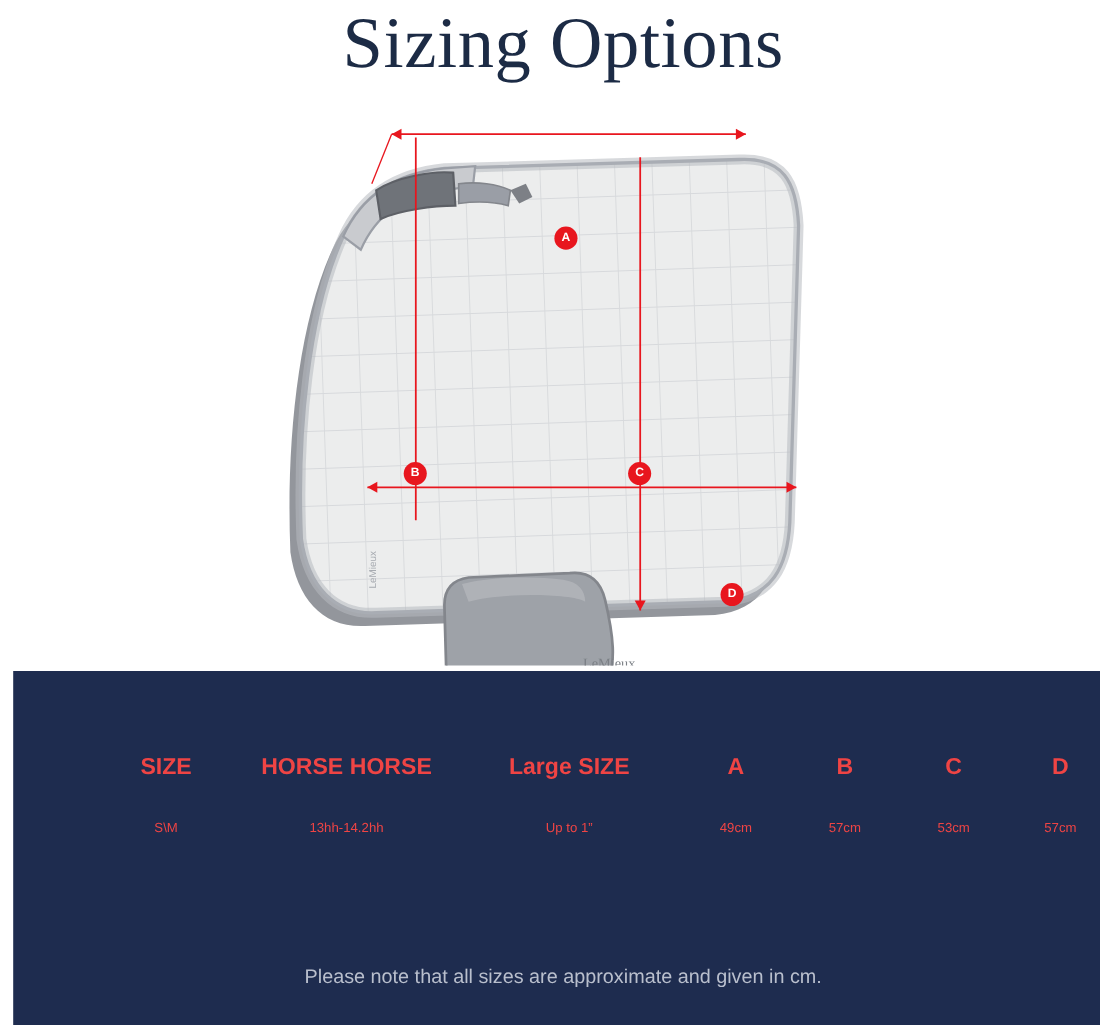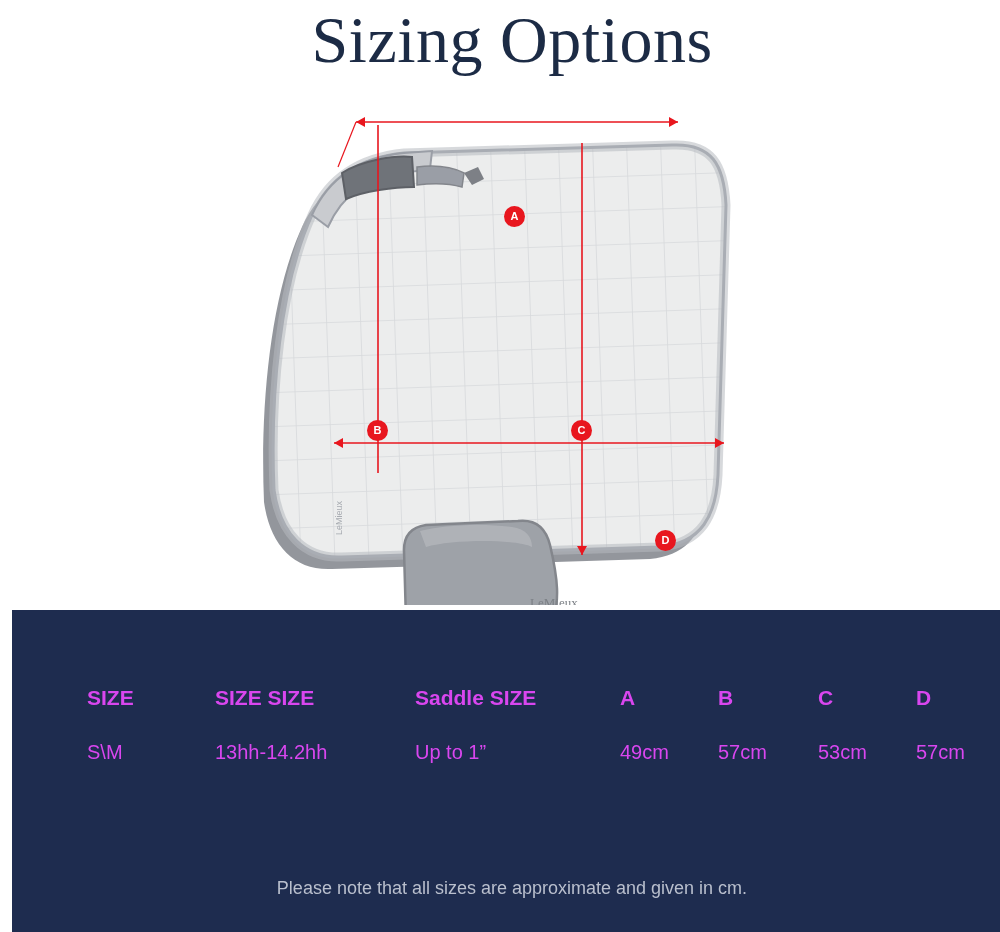--- a/index.html
+++ b/index.html
@@ -76,34 +76,34 @@
     background: #1e2c4f;
   }
   .table {
     position: absolute;
     left: 0;
     top: 60px;
     width: 1000px;
     border-collapse: collapse;
   }
   .table th, .table td {
-    color: #d946ef;
-    text-align: left;
+    color: #ef4444;
+    text-align: center;
     font-weight: normal;
     padding: 0;
     font-family: "Liberation Sans", sans-serif;
   }
   .table th {
     font-size: 21px;
     font-weight: bold;
     height: 56px;
     vertical-align: middle;
   }
   .table td {
-    font-size: 20px;
+    font-size: 12px;
     height: 52px;
     vertical-align: middle;
   }
   .c0 { width: 128px; padding-left: 75px !important; }
   .c1 { width: 200px; }
   .c2 { width: 205px; }
   .c3 { width: 98px; }
   .c4 { width: 100px; }
   .c5 { width: 98px; }
   .c6 { width: 96px; }
@@ -214,22 +214,22 @@
     <div class="badge badge-b">B</div>
     <div class="badge badge-c">C</div>
     <div class="badge badge-d">D</div>
   </div>
 
   <div class="panel">
     <table class="table">
       <thead>
         <tr>
           <th class="c0">SIZE</th>
-          <th class="c1">SIZE SIZE</th>
-          <th class="c2 saddle-head">Saddle SIZE</th>
+          <th class="c1">HORSE HORSE</th>
+          <th class="c2 saddle-head">Large SIZE</th>
           <th class="c3">A</th>
           <th class="c4">B</th>
           <th class="c5">C</th>
           <th class="c6">D</th>
         </tr>
       </thead>
       <tbody>
         <tr>
           <td class="c0">S\M</td>
           <td class="c1">13hh-14.2hh</td>

